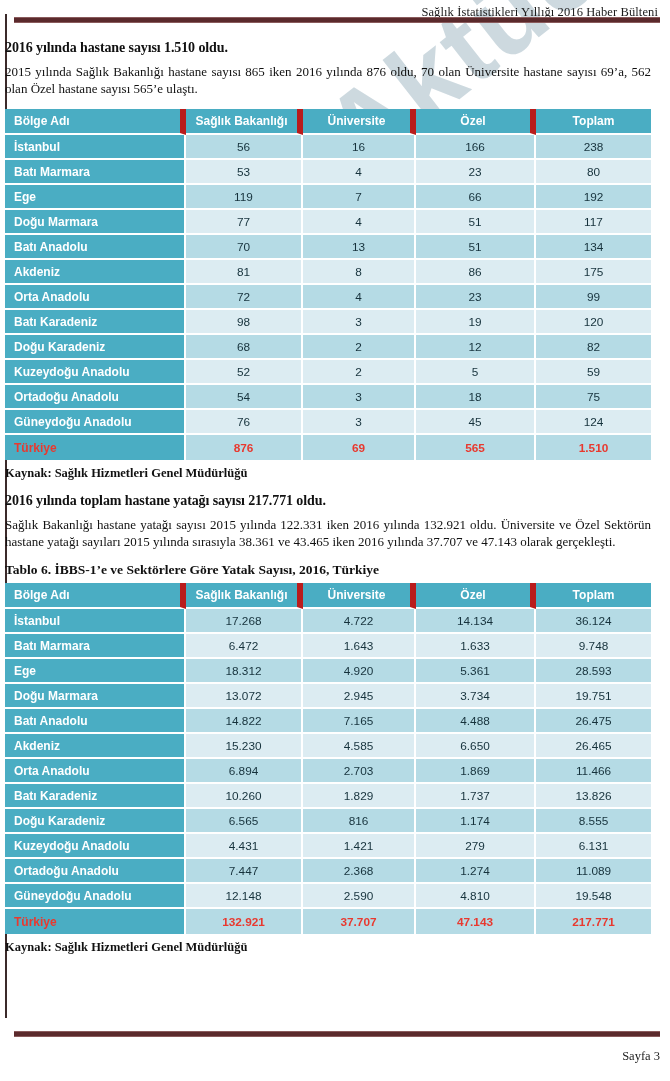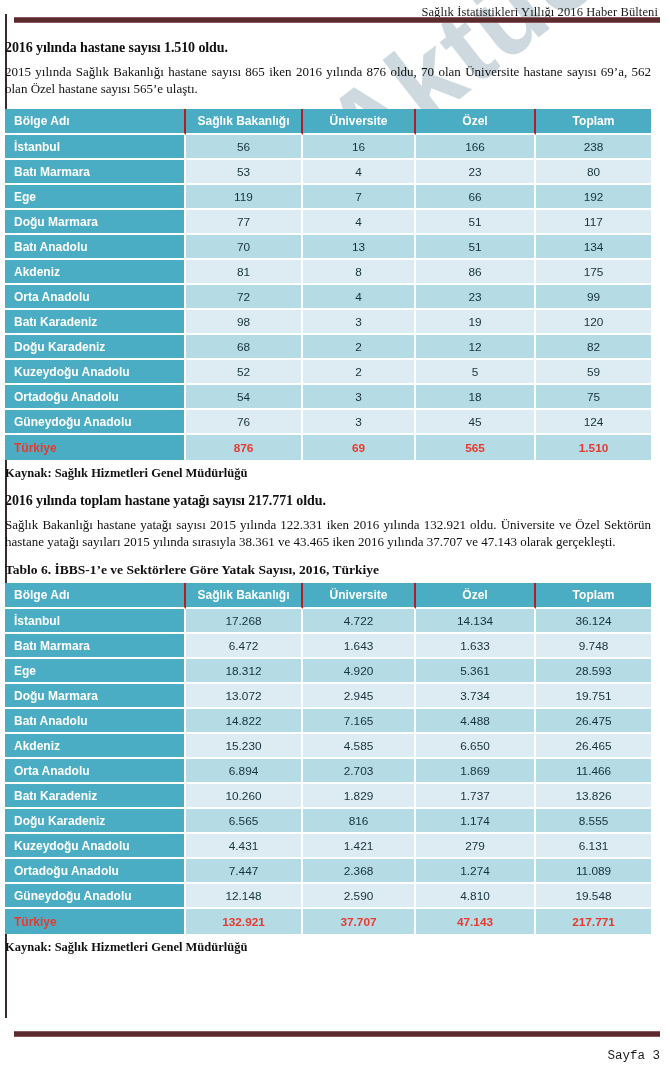--- a/index.html
+++ b/index.html
@@ -40,21 +40,21 @@
   .rule-bottom{
     position:absolute;left:14px;top:1031px;width:646px;height:6px;
     background:#5b2a2c;
     border-top:1px solid #8a5b5c;
     border-bottom:1px solid #8a5b5c;
     box-sizing:border-box;
   }
   .footer-page{
     position:absolute;left:14px;top:1049px;width:646px;
     text-align:right;
-    font-size:12.5px;color:#1a1a1a;font-family:Liberation Mono, monospace;
+    font-size:12.5px;color:#1a1a1a;
   }
 
   .content{
     position:absolute;left:5px;top:40px;width:646px;
   }
   h2.lead{
     margin:0 0 7px 0;
     font-size:14px;font-weight:bold;color:#111;
     font-family:"Liberation Serif", serif;
     letter-spacing:-.1px;
@@ -90,21 +90,21 @@
   table.dt col.c3{width:120px;}
   table.dt col.c4{width:115px;}
 
   table.dt th{
     background:#4aadc3;
     color:#ffffff;
     font-size:12px;
     font-weight:bold;
     height:26px;
     text-align:center;
-    border-right:2px solid #b91c1c;
+    border-right:6px solid #b91c1c;
     border-bottom:2px solid #ffffff;
     padding:0 6px;
     box-sizing:border-box;
     white-space:nowrap;
   }
   table.dt th.regionhead{
     text-align:left;
     padding-left:9px;
   }
   table.dt th:last-child{border-right:none;}

